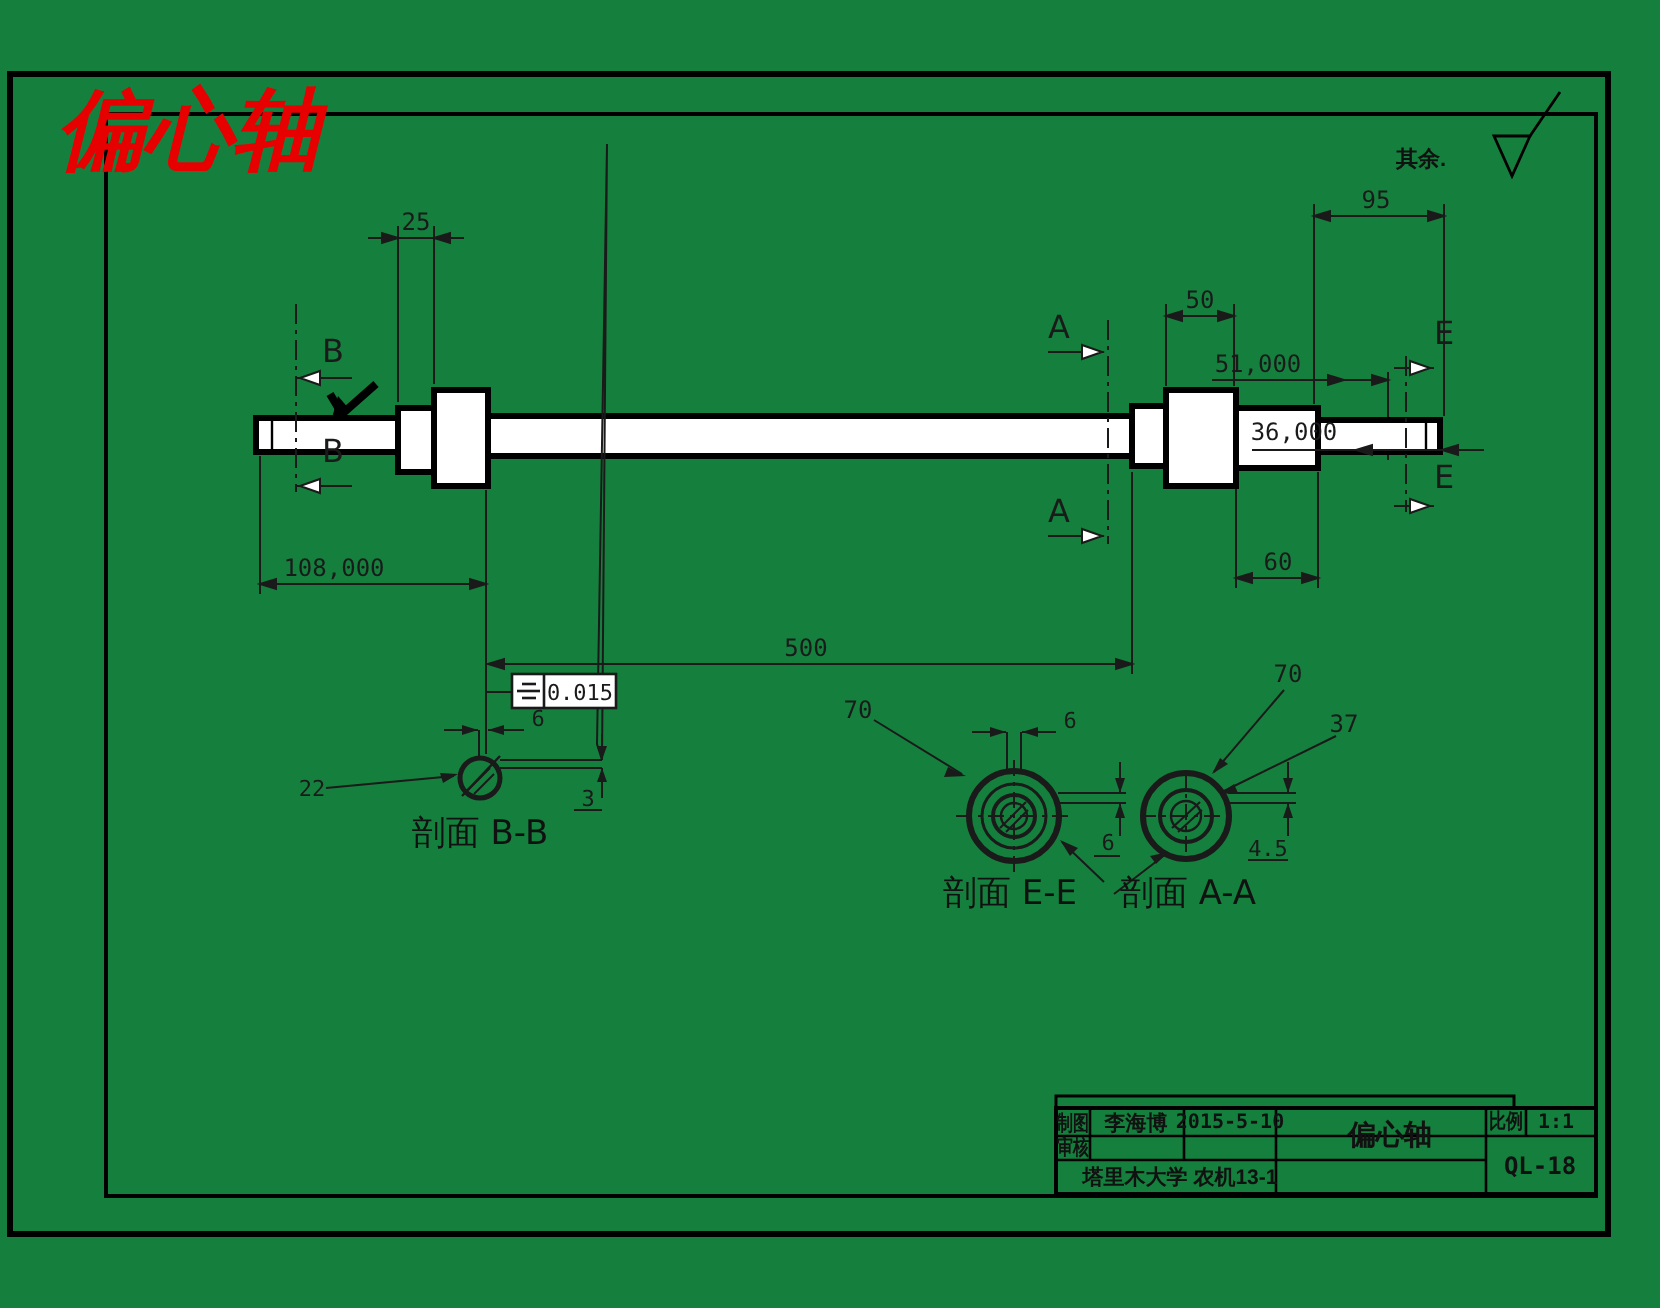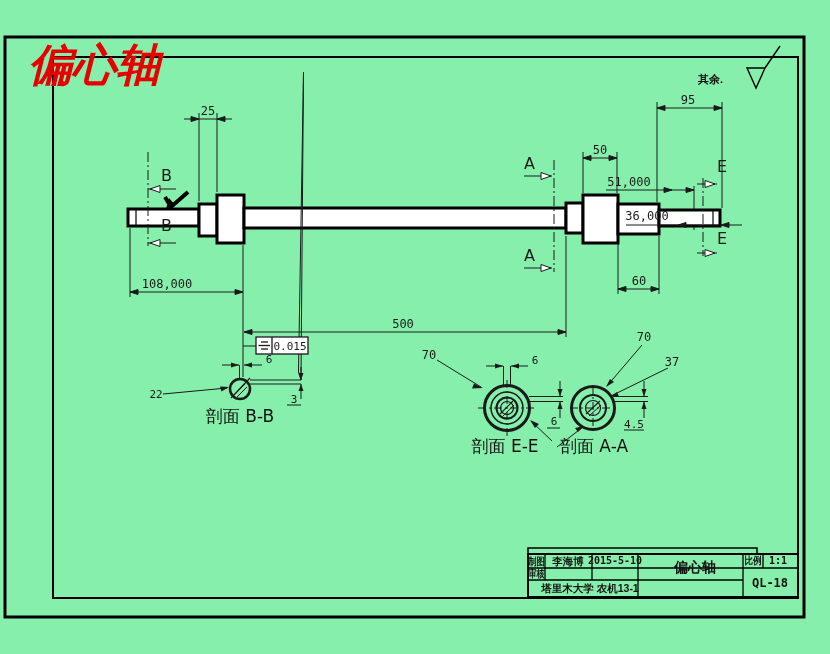--- a/index.html
+++ b/index.html
@@ -1,16 +1,16 @@
 <!DOCTYPE html>
 <html><head>
 <meta charset="utf-8">
 <style>
   html,body{margin:0;padding:0;background:#fff;}
-  .sheet{position:relative;width:830px;height:654px;background:#86efac;overflow:hidden;}
+  .sheet{position:relative;width:830px;height:654px;background:#15803d;overflow:hidden;}
   svg{position:absolute;left:0;top:0;}
   svg text{user-select:none;}
   .dim{font-family:"DejaVu Sans Mono","Liberation Mono",monospace;font-size:12px;fill:#1a1a1a;}
   .dim-sm{font-family:"DejaVu Sans Mono","Liberation Mono",monospace;font-size:11px;fill:#1a1a1a;}
   .letter{font-family:"DejaVu Sans","Liberation Sans",sans-serif;font-size:16px;fill:#1a1a1a;}
   .seclabel{font-family:"DejaVu Sans","Liberation Sans",sans-serif;font-size:17px;fill:#111;}
   .tb{font-family:"Liberation Sans","DejaVu Sans",sans-serif;font-weight:bold;font-size:10.5px;fill:#111;}
   .tb-big{font-family:"Liberation Sans","DejaVu Sans",sans-serif;font-weight:bold;font-size:14px;fill:#111;}
   .tb-mono{font-family:"DejaVu Sans Mono","Liberation Mono",monospace;font-weight:bold;font-size:10px;fill:#111;}
   .note{font-family:"Liberation Sans","DejaVu Sans",sans-serif;font-weight:bold;font-size:11px;fill:#111;}

